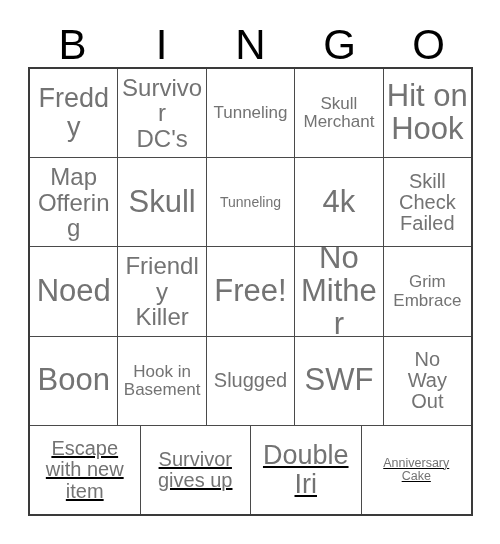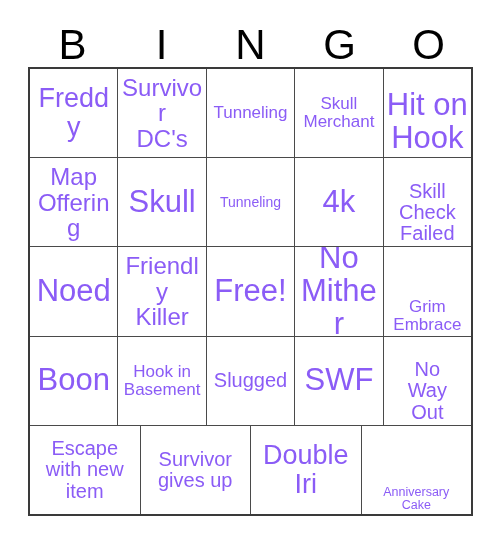--- a/index.html
+++ b/index.html
@@ -58,44 +58,44 @@
     background: #ffffff;
   }
   .bingo-row {
     flex: 1 1 0;
     display: flex;
     min-height: 0;
     border-bottom: 1px solid #4a4a4a;
   }
   .bingo-row:last-child {
     border-bottom: none;
+    text-decoration: underline;
   }
   .bingo-cell {
     flex: 1 1 0;
     min-width: 0;
     border-right: 1px solid #4a4a4a;
     display: flex;
     align-items: center;
     justify-content: center;
     text-align: center;
     padding: 2px 3px;
     box-sizing: border-box;
     background: #ffffff;
     overflow: hidden;
   }
   .bingo-cell:last-child {
     border-right: none;
-    align-items: flex-end;
   }
   .cell-text {
     display: block;
     width: 100%;
     line-height: 1.06;
     font-weight: 400;
-    color: #8b5cf6;
+    color: #737373;
     word-wrap: break-word;
     white-space: pre-line;
   }
 
   
   .fs-xxl .cell-text { font-size: 31px; }
   .fs-xl  .cell-text { font-size: 27px; }
   .fs-lg  .cell-text { font-size: 24px; }
   .fs-md  .cell-text { font-size: 20px; }
   .fs-sm  .cell-text { font-size: 17px; }

